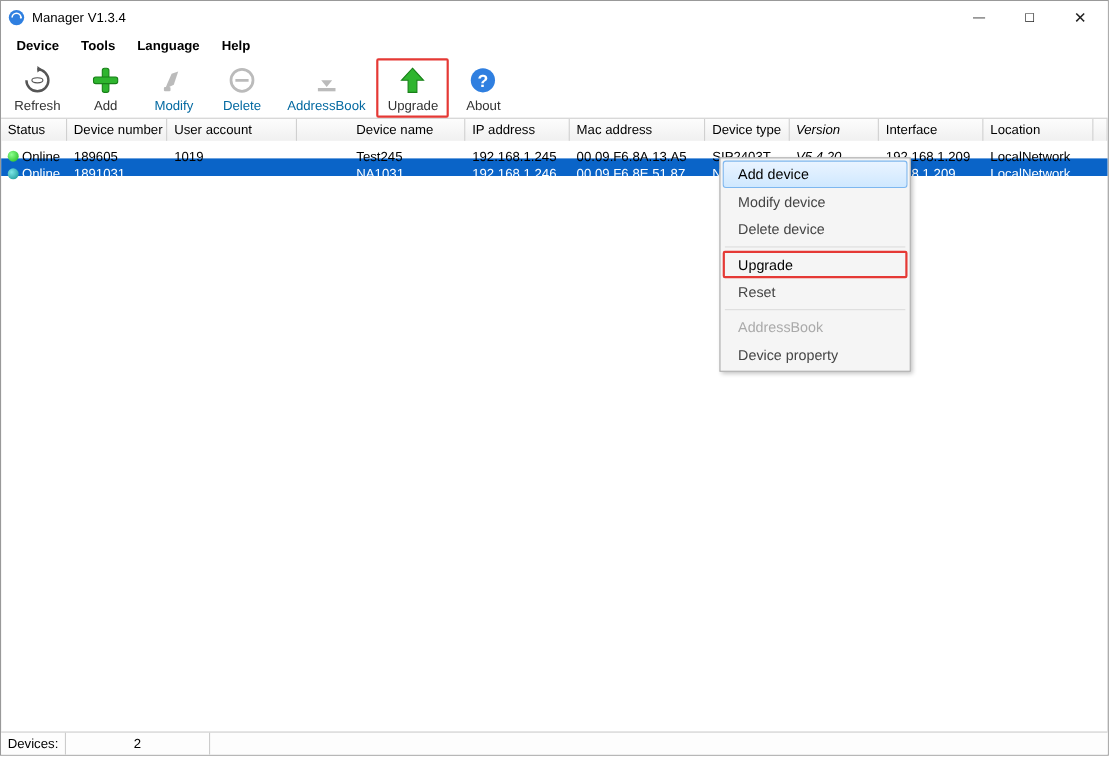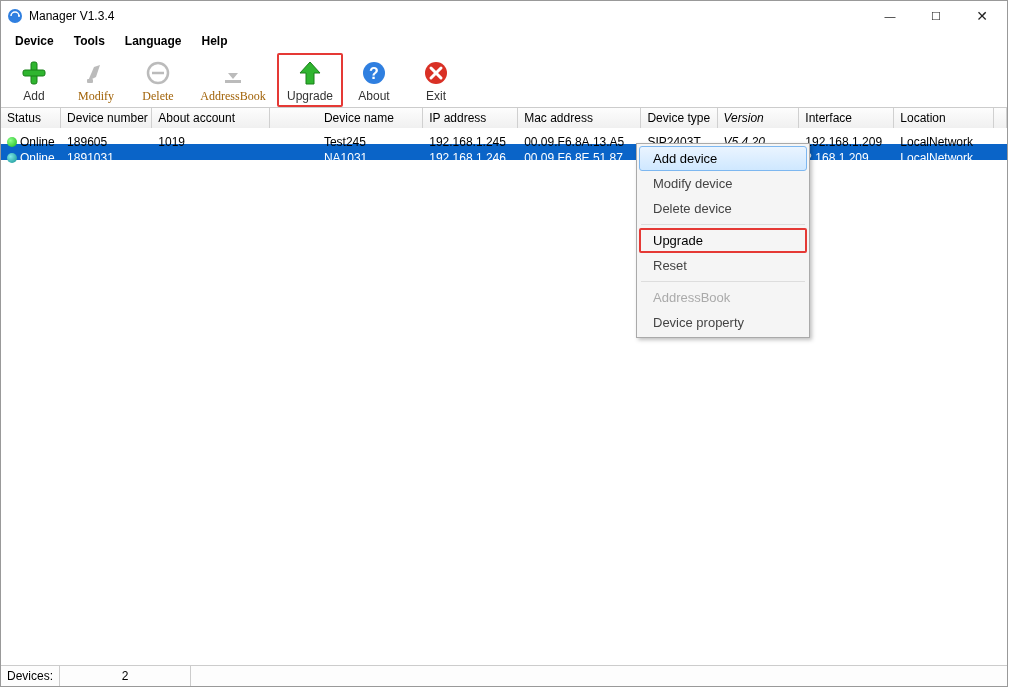--- a/index.html
+++ b/index.html
@@ -55,21 +55,21 @@
   .tool {
     display: flex; flex-direction: column;
     align-items: center; justify-content: center;
     padding: 4px 10px 2px 10px;
     text-align: center;
     font-size: 12px;
     color: #333;
     min-width: 62px;
     box-sizing: border-box;
   }
-  .tool.disabled { color: #a16207; font-family: Liberation Serif, serif; }
+  .tool.disabled { color: #0369a1; }
   .tool .label { margin-top: 2px; }
   .tool .iconwrap { height: 28px; display:flex; align-items:center; justify-content:center;}
   .tool.highlighted {
     border: 2px solid #e53935;
     border-radius: 2px;
     padding: 2px 8px 0 8px;
   }
   
   .grid {
     flex: 1 1 auto;
@@ -120,21 +120,21 @@
   .c-ip       { width: 100px; }
   .c-mac      { width: 130px; }
   .c-dtype    { width: 80px; }
   .c-ver      { width: 86px; font-style: italic; }
   .c-iface    { width: 100px; }
   .c-loc      { width: 105px; }
   .c-extra    { flex: 1; }
   
   .context-menu {
     position: absolute;
-    left: 636px; top: 143px;
+    left: 654px; top: 143px;
     width: 168px;
     background: #f5f5f5;
     border: 1px solid #aaa;
     box-shadow: 2px 2px 4px rgba(0,0,0,0.25);
     padding: 2px;
     font-size: 13px;
     z-index: 10;
   }
   .context-menu .mi {
     padding: 5px 14px;
@@ -200,20 +200,30 @@
 
   <div class="menubar">
     <div class="menu">Device</div>
     <div class="menu">Tools</div>
     <div class="menu">Language</div>
     <div class="menu">Help</div>
   </div>
 
   <div class="toolbar">
 
+    <div class="tool">
+      <div class="iconwrap">
+        <svg width="28" height="28" viewBox="0 0 28 28">
+          <path d="M14 4 A10 10 0 1 1 4 14" stroke="#555" stroke-width="2.2" fill="none"></path>
+          <polygon points="14,1 14,7 18,4" fill="#555"></polygon>
+          <ellipse cx="14" cy="14" rx="5" ry="2.3" fill="#fff" stroke="#555" stroke-width="1"></ellipse>
+        </svg>
+      </div>
+      <div class="label">Refresh</div>
+    </div>
 
     <div class="tool">
       <div class="iconwrap">
         <svg width="28" height="28" viewBox="0 0 28 28">
           <rect x="11" y="3" width="6" height="22" rx="2" fill="#2fb52f" stroke="#188018" stroke-width="1"></rect>
           <rect x="3" y="11" width="22" height="6" rx="2" fill="#2fb52f" stroke="#188018" stroke-width="1"></rect>
         </svg>
       </div>
       <div class="label">Add</div>
     </div>
@@ -260,39 +270,29 @@
     <div class="tool">
       <div class="iconwrap">
         <svg width="28" height="28" viewBox="0 0 28 28">
           <circle cx="14" cy="14" r="11" fill="#2f7fe0"></circle>
           <text x="14" y="20" font-size="16" font-weight="bold" fill="#fff" text-anchor="middle">?</text>
         </svg>
       </div>
       <div class="label">About</div>
     </div>
 
-    <div class="tool">
-      <div class="iconwrap">
-        <svg width="28" height="28" viewBox="0 0 28 28">
-          <circle cx="14" cy="14" r="11" fill="#d93025"></circle>
-          <line x1="9" y1="9" x2="19" y2="19" stroke="#fff" stroke-width="3" stroke-linecap="round"></line>
-          <line x1="19" y1="9" x2="9" y2="19" stroke="#fff" stroke-width="3" stroke-linecap="round"></line>
-        </svg>
-      </div>
-      <div class="label">Exit</div>
-    </div>
 
   </div>
 
   <div class="grid">
 
     <div class="grid-header">
       <div class="hcell c-status">Status</div>
       <div class="hcell c-devnum">Device number</div>
-      <div class="hcell c-user">About account</div>
+      <div class="hcell c-user">User account</div>
       <div class="hcell c-devname">Device name</div>
       <div class="hcell c-ip">IP address</div>
       <div class="hcell c-mac">Mac address</div>
       <div class="hcell c-dtype">Device type</div>
       <div class="hcell c-ver">Version</div>
       <div class="hcell c-iface">Interface</div>
       <div class="hcell c-loc">Location</div>
       <div class="hcell c-extra"></div>
     </div>
 

